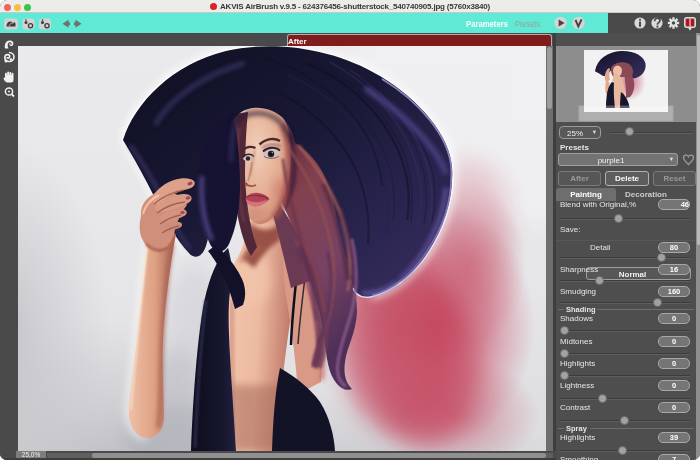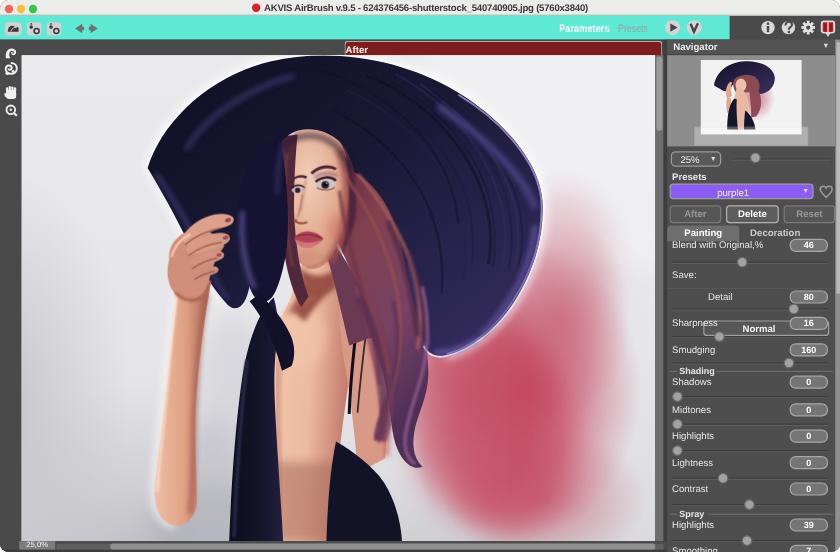--- a/index.html
+++ b/index.html
@@ -435,24 +435,20 @@
   <div class="abs" id="vthumb"></div>
   <div class="abs" id="splitter"></div>
   <div class="abs" id="statusbar"></div>
   <div class="abs" style="left:0;top:457.5px;width:556px;height:2.5px;background:#3d3d3d;"></div>
   <div class="abs" id="zoomlbl">25,0%</div>
   <div class="abs" id="htrack"></div>
   <div class="abs" id="hthumb"></div>
 
   <div class="abs" id="rpanel"></div>
 
-  <div class="abs" style="left:556px;top:33px;width:140px;height:13px;background:#535353;border-bottom:1px solid #444;">
-    <span style="position:absolute;left:5px;top:2px;font-size:8px;font-weight:bold;color:#ededed;">Navigator</span>
-    <span style="position:absolute;right:6px;top:1px;font-size:7px;color:#dcdcdc;">▾</span>
-  </div>
 
   <div class="abs" style="left:556px;top:46px;width:140px;height:76px;background:#8d8d8d;">
     <svg width="140" height="76" style="position:absolute;left:0;top:0;">
       <defs>
         <radialGradient id="nglow" cx="0.5" cy="0.5" r="0.5">
           <stop offset="0" stop-color="#c4506a" stop-opacity="0.8"></stop>
           <stop offset="1" stop-color="#c4506a" stop-opacity="0"></stop>
         </radialGradient>
         <linearGradient id="nhat" x1="0" y1="0" x2="1" y2="1">
           <stop offset="0" stop-color="#12122a"></stop>
@@ -479,36 +475,36 @@
   </div>
 
   <div class="abs" style="left:559px;top:126px;width:42px;height:13px;background:#585858;border:1px solid #9a9a9a;border-radius:4px;">
     <span style="position:absolute;left:7px;top:1.5px;font-size:8px;font-weight:normal;color:#f0f0f0;">25%</span>
     <span style="position:absolute;right:4px;top:0.5px;font-size:6.5px;color:#e0e0e0;">▾</span>
   </div>
   <div class="abs" style="left:610px;top:131.5px;width:82px;height:2px;background:#3f3f3f;border-bottom:1px solid #606060;"></div>
   <div class="abs" style="left:625px;top:127px;width:9px;height:9px;border-radius:50%;background:#a2a2a2;border:1px solid #6a6a6a;"></div>
 
   <div class="abs lbl" style="left:560px;top:143px;font-weight:bold;">Presets</div>
-  <div class="abs" style="left:558px;top:153px;width:120px;height:13px;background:#8b5cf6;border:1px solid #9f9f9f;border-radius:3px;">
+  <div class="abs" style="left:558px;top:153px;width:120px;height:13px;background:#737373;border:1px solid #9f9f9f;border-radius:3px;">
     <span style="position:absolute;left:0;right:14px;top:1.5px;font-size:8px;color:#f2f2f2;text-align:center;">purple1</span>
     <span style="position:absolute;right:4px;top:0.5px;font-size:6.5px;color:#e0e0e0;">▾</span>
   </div>
   <svg class="abs" style="left:682px;top:154px;" width="13" height="12">
       <path d="M6.5 10.5 C4 8 1.5 6 1.5 3.8 C1.5 2.2 2.8 1.2 4.2 1.2 C5.2 1.2 6 1.7 6.5 2.6 C7 1.7 7.8 1.2 8.8 1.2 C10.2 1.2 11.5 2.2 11.5 3.8 C11.5 6 9 8 6.5 10.5 Z" fill="none" stroke="#9a9a9a" stroke-width="1.3"></path>
     </svg>
   <div class="abs" style="left:558px;top:171px;width:43px;height:15px;background:#565656;border:1px solid #7a7a7a;border-radius:3px;color:#999999;font-size:8px;font-weight:bold;text-align:center;line-height:13px;">After</div>
   <div class="abs" style="left:605px;top:171px;width:44px;height:15px;background:#5d5d5d;border:1px solid #b2b2b2;border-radius:3px;color:#fbfbfb;font-size:8px;font-weight:bold;text-align:center;line-height:13px;">Delete</div>
   <div class="abs" style="left:653px;top:171px;width:43px;height:15px;background:#565656;border:1px solid #7a7a7a;border-radius:3px;color:#999999;font-size:8px;font-weight:bold;text-align:center;line-height:13px;">Reset</div>
 
   <div class="abs" style="left:556px;top:188px;width:60px;height:13px;background:#6e6e6e;border-radius:3px 3px 0 0;color:#ffffff;font-size:8px;font-weight:bold;text-align:center;line-height:13px;">Painting</div>
   <div class="abs" style="left:614px;top:188px;width:64px;height:13px;color:#cccccc;font-size:8px;font-weight:bold;text-align:center;line-height:13px;">Decoration</div>
 
   <div class="abs lbl" style="left:560px;top:200px;">Blend with Original,%</div>
-  <div class="abs vbox" style="top:199px;">46</div>
+  <div class="abs vbox" style="top:199px;text-align:right;">46</div>
   <div class="abs track" style="top:218px;"></div>
   <div class="abs thumbc" style="left:614px;top:214px;"></div>
 
   <div class="abs lbl" style="left:560px;top:225px;">Save:</div>
   <div class="abs" style="left:586px;top:223px;width:105px;height:13px;background:#575757;border:1px solid #9f9f9f;border-radius:3px;margin-top:44px;">
     <span style="position:absolute;left:0;right:12px;top:1.5px;font-size:8px;font-weight:bold;color:#f2f2f2;text-align:center;">Normal</span>
     <span style="position:absolute;right:4px;top:0.5px;font-size:6.5px;color:#e0e0e0;">▾</span>
   </div>
   <div class="abs seplin" style="top:240px;"></div>
 

